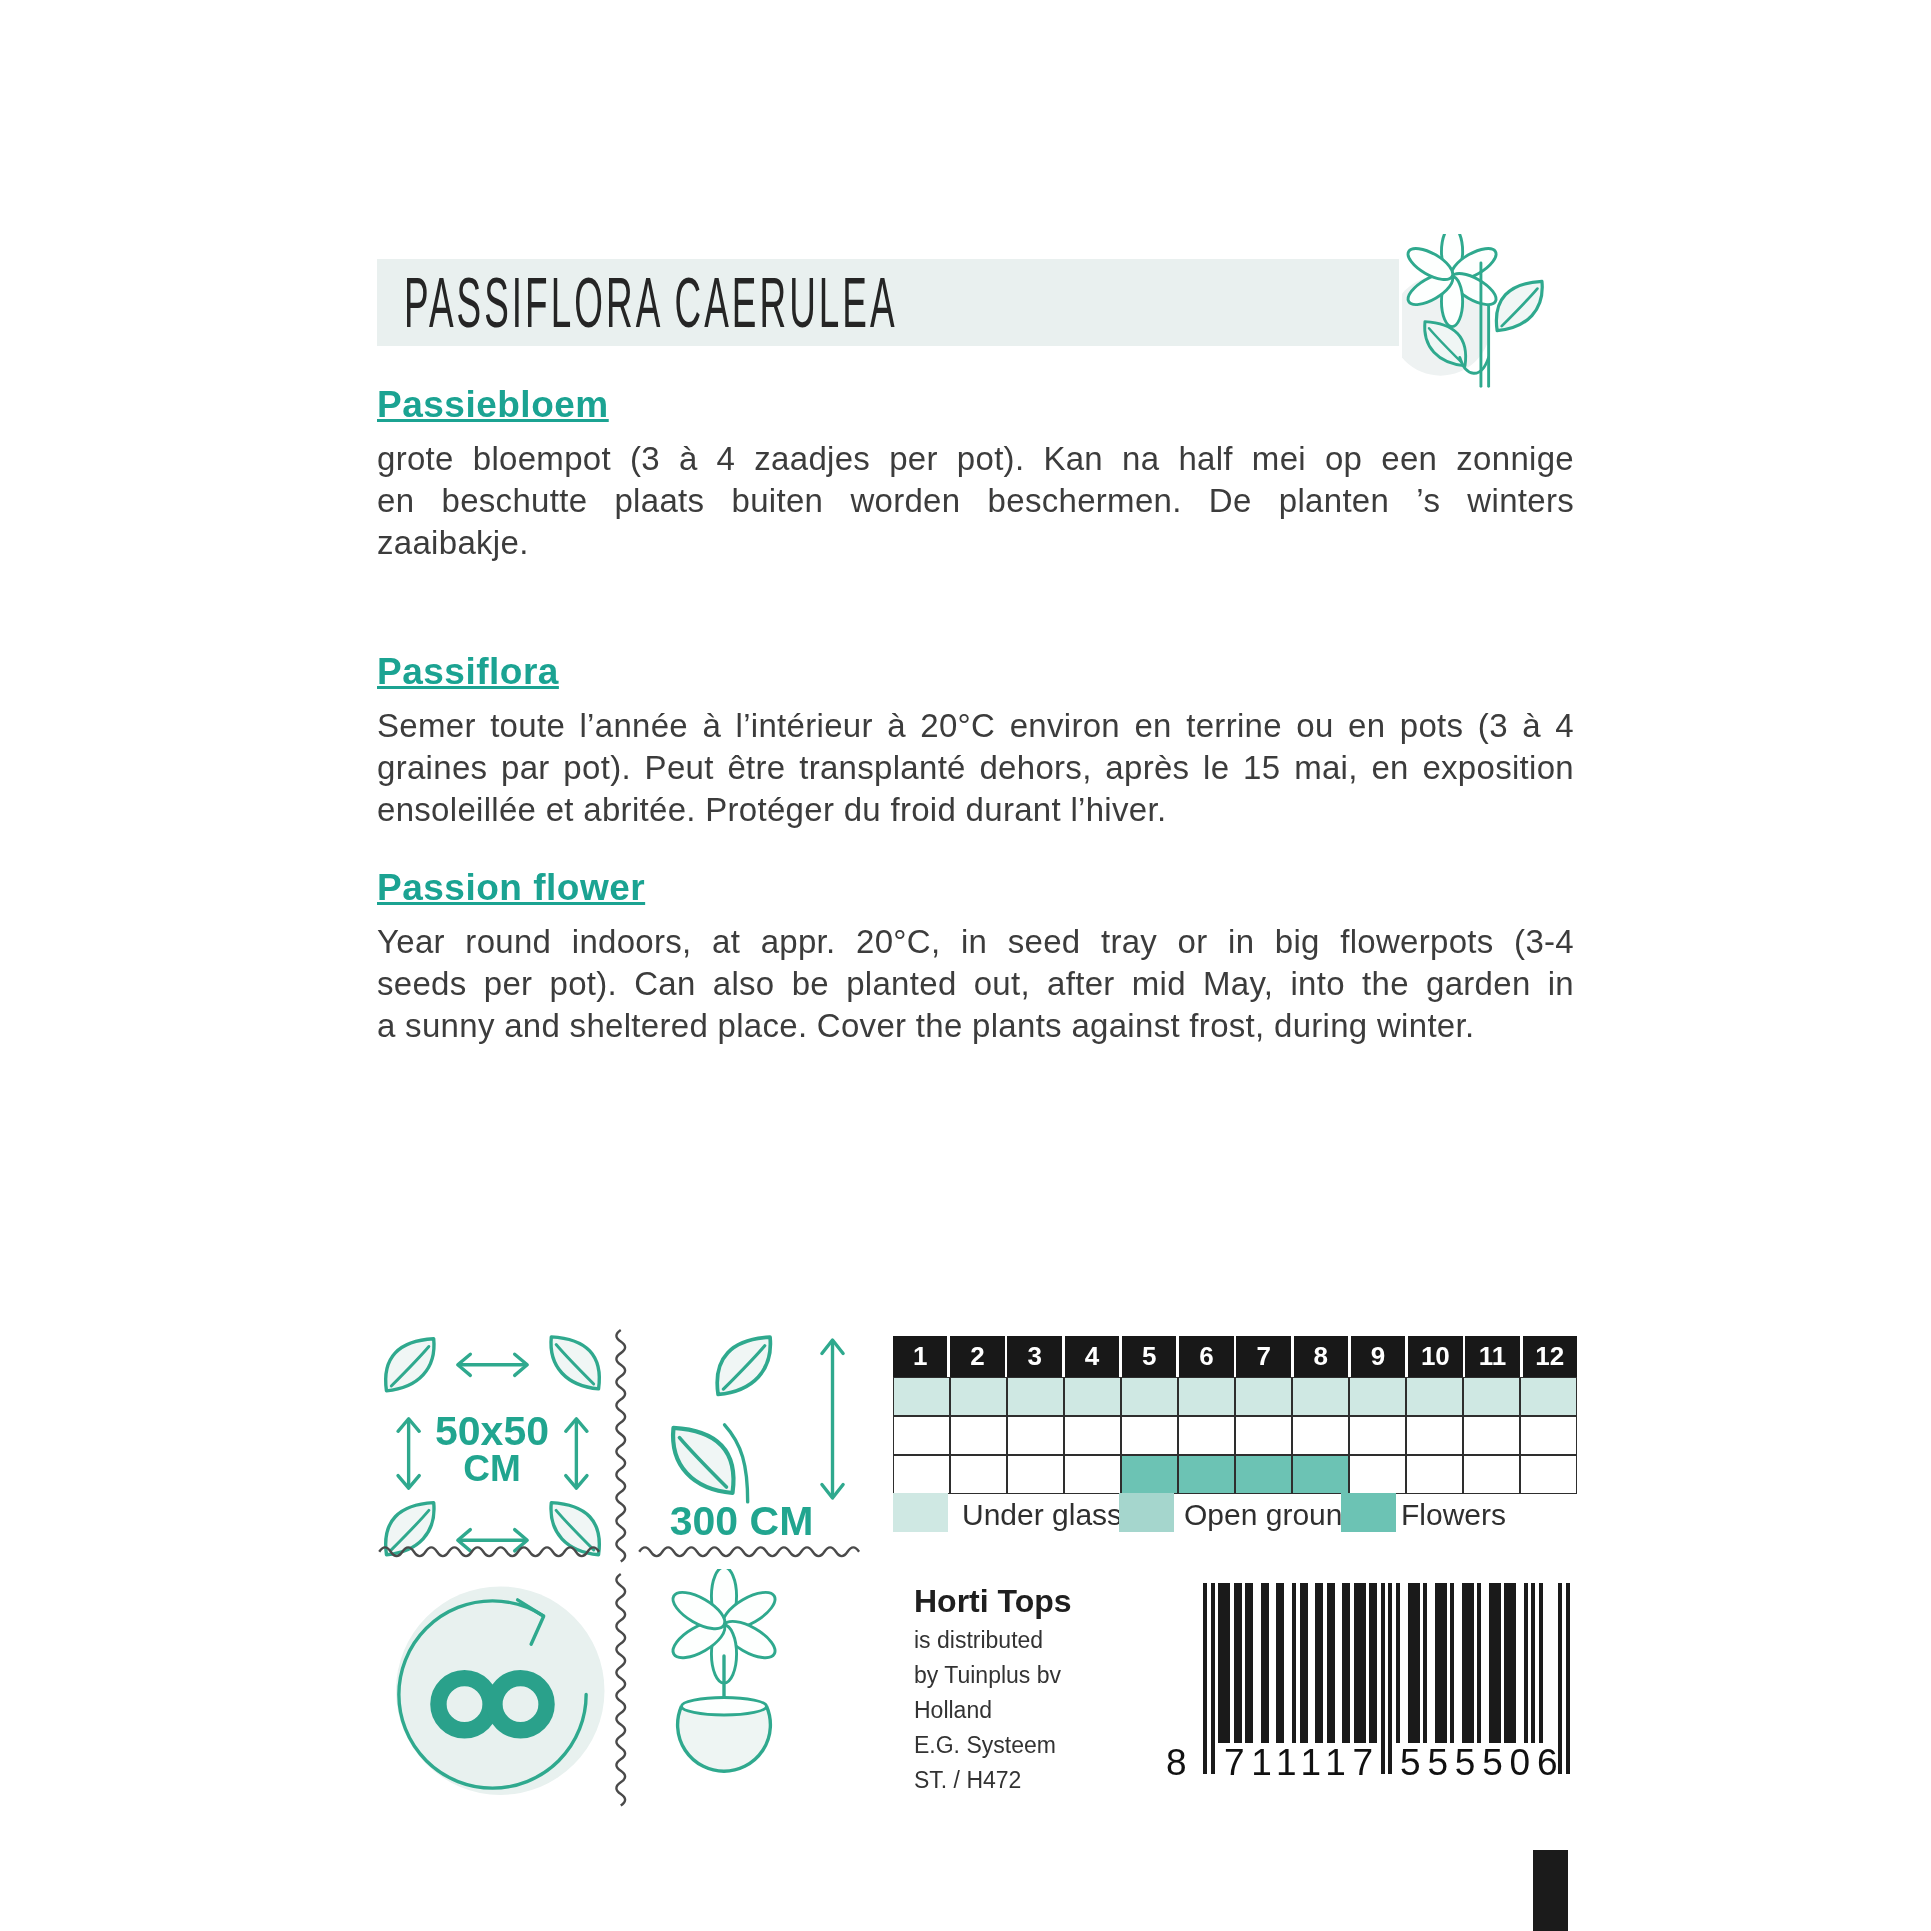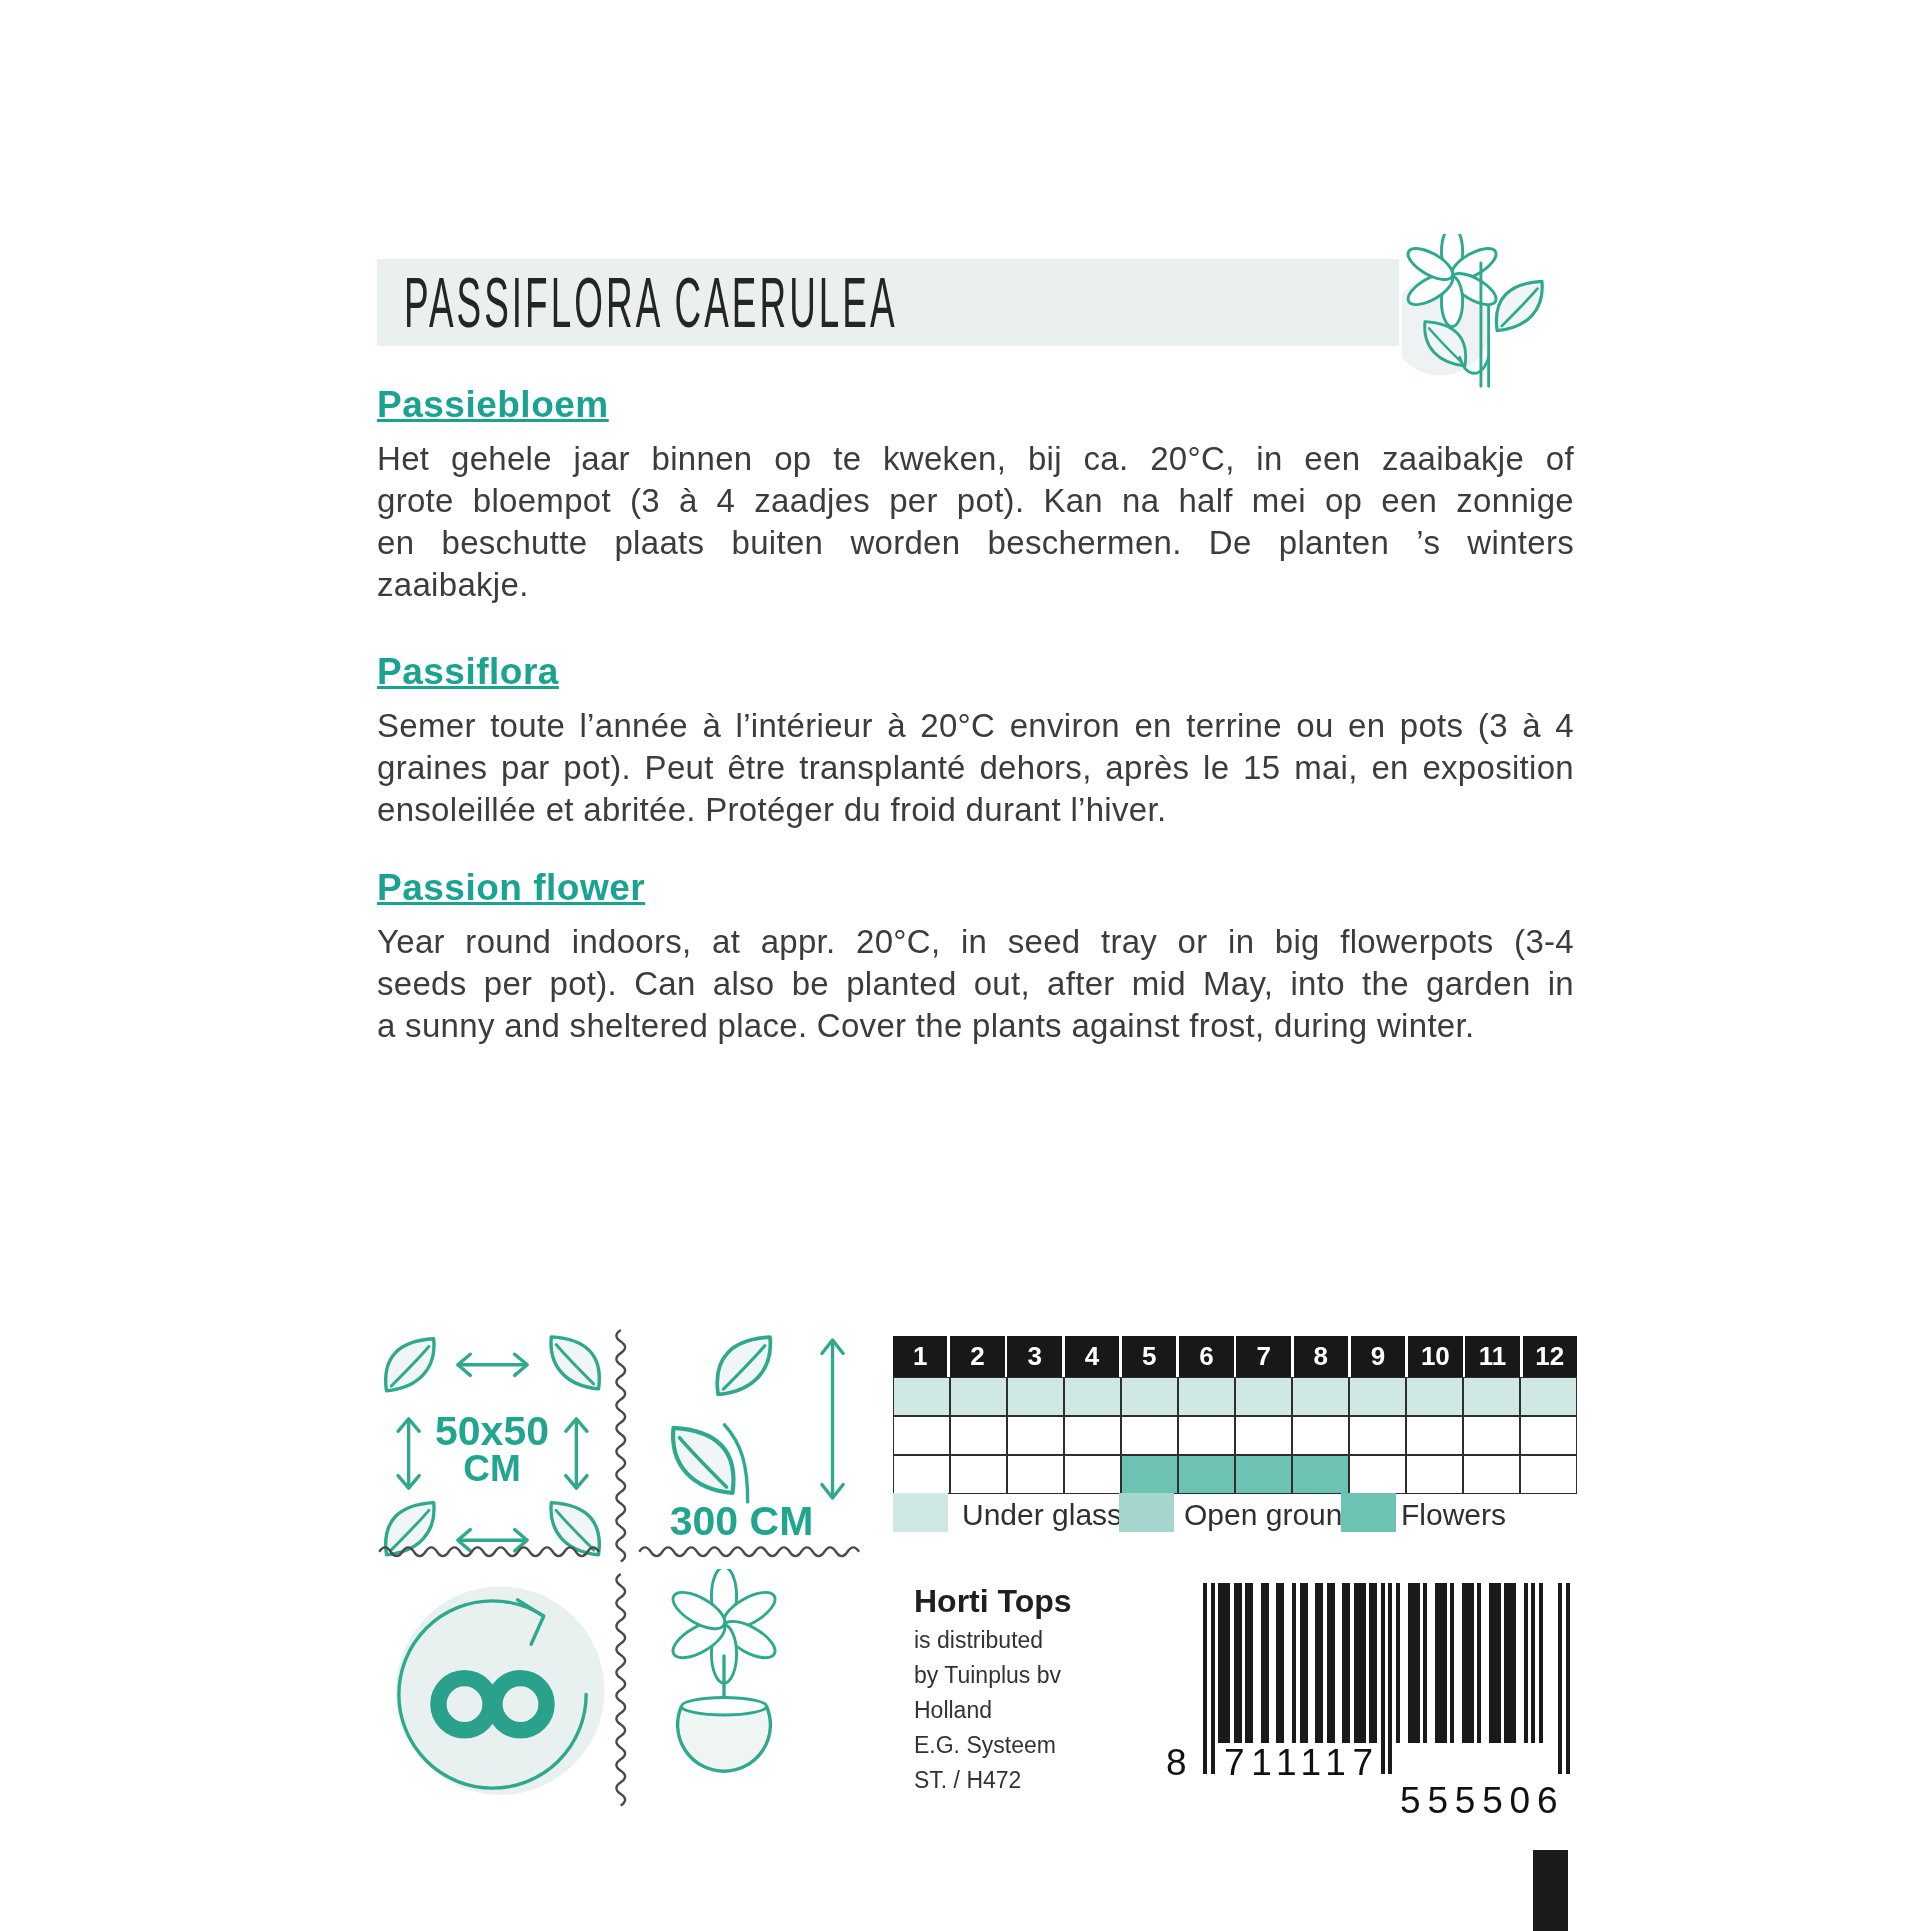--- a/index.html
+++ b/index.html
@@ -36,21 +36,21 @@
   .legend-swatch{position:absolute;width:55px;height:39px;}
   .legend-label{position:absolute;font-size:30px;color:#2f2f2f;}
 
   
   .dist-brand{position:absolute;left:914px;top:1583px;font-size:32px;font-weight:bold;color:#1f1f1f;}
   .dist-lines{position:absolute;left:914px;top:1623px;font-size:23px;color:#333;line-height:35px;}
   .barcode{position:absolute;left:1203px;top:1583px;width:367px;height:191px;}
   .bar{position:absolute;top:0;background:#1a1a1a;}
   .bc-digit-first{position:absolute;left:1166px;top:1742px;font-size:37px;color:#111;}
   .bc-digits-l{position:absolute;left:1218px;top:1742px;width:162px;font-size:37px;color:#111;letter-spacing:6.8px;text-align:right;}
-  .bc-digits-r{position:absolute;left:1400px;top:1742px;width:162px;font-size:37px;color:#111;letter-spacing:6.8px;margin-top:38px;}
+  .bc-digits-r{position:absolute;left:1400px;top:1742px;width:162px;font-size:37px;color:#111;letter-spacing:6.8px;}
 
   .corner-mark{position:absolute;left:1533px;top:1850px;width:35px;height:81px;background:#1b1b1b;}
 </style>
 </head>
 <body>
 
 <div class="page">
 
   <svg width="0" height="0" style="position:absolute">
     <defs>
@@ -85,21 +85,20 @@
       <line x1="90" y1="75" x2="90" y2="158" fill="none"></line>
       <use href="#leaf" transform="translate(96,48) scale(0.95)"></use>
       <use href="#leaf" transform="translate(68,90) scale(-0.85,0.85)"></use>
       <path d="M60,128 C66,148 82,152 90,128" fill="none"></path>
     </g>
   </svg>
 
   <div class="section" style="top:384px">
     <div class="sec-head">Passiebloem</div>
     <div style="height:11.6px"></div>
-    <div class="bline">Het gehele jaar binnen op te kweken, bij ca. 20°C, in een zaaibakje of</div>
     <div class="bline">grote bloempot (3 à 4 zaadjes per pot). Kan na half mei op een zonnige</div>
     <div class="bline">en beschutte plaats buiten worden beschermen. De planten ’s winters</div>
     <div class="bline bline-last">zaaibakje.</div>
   </div>
 
   <div class="section" style="top:651px">
     <div class="sec-head">Passiflora</div>
     <div style="height:11.6px"></div>
     <div class="bline">Semer toute l’année à l’intérieur à 20°C environ en terrine ou en pots (3 à 4</div>
     <div class="bline">graines par pot). Peut être transplanté dehors, après le 15 mai, en exposition</div>

